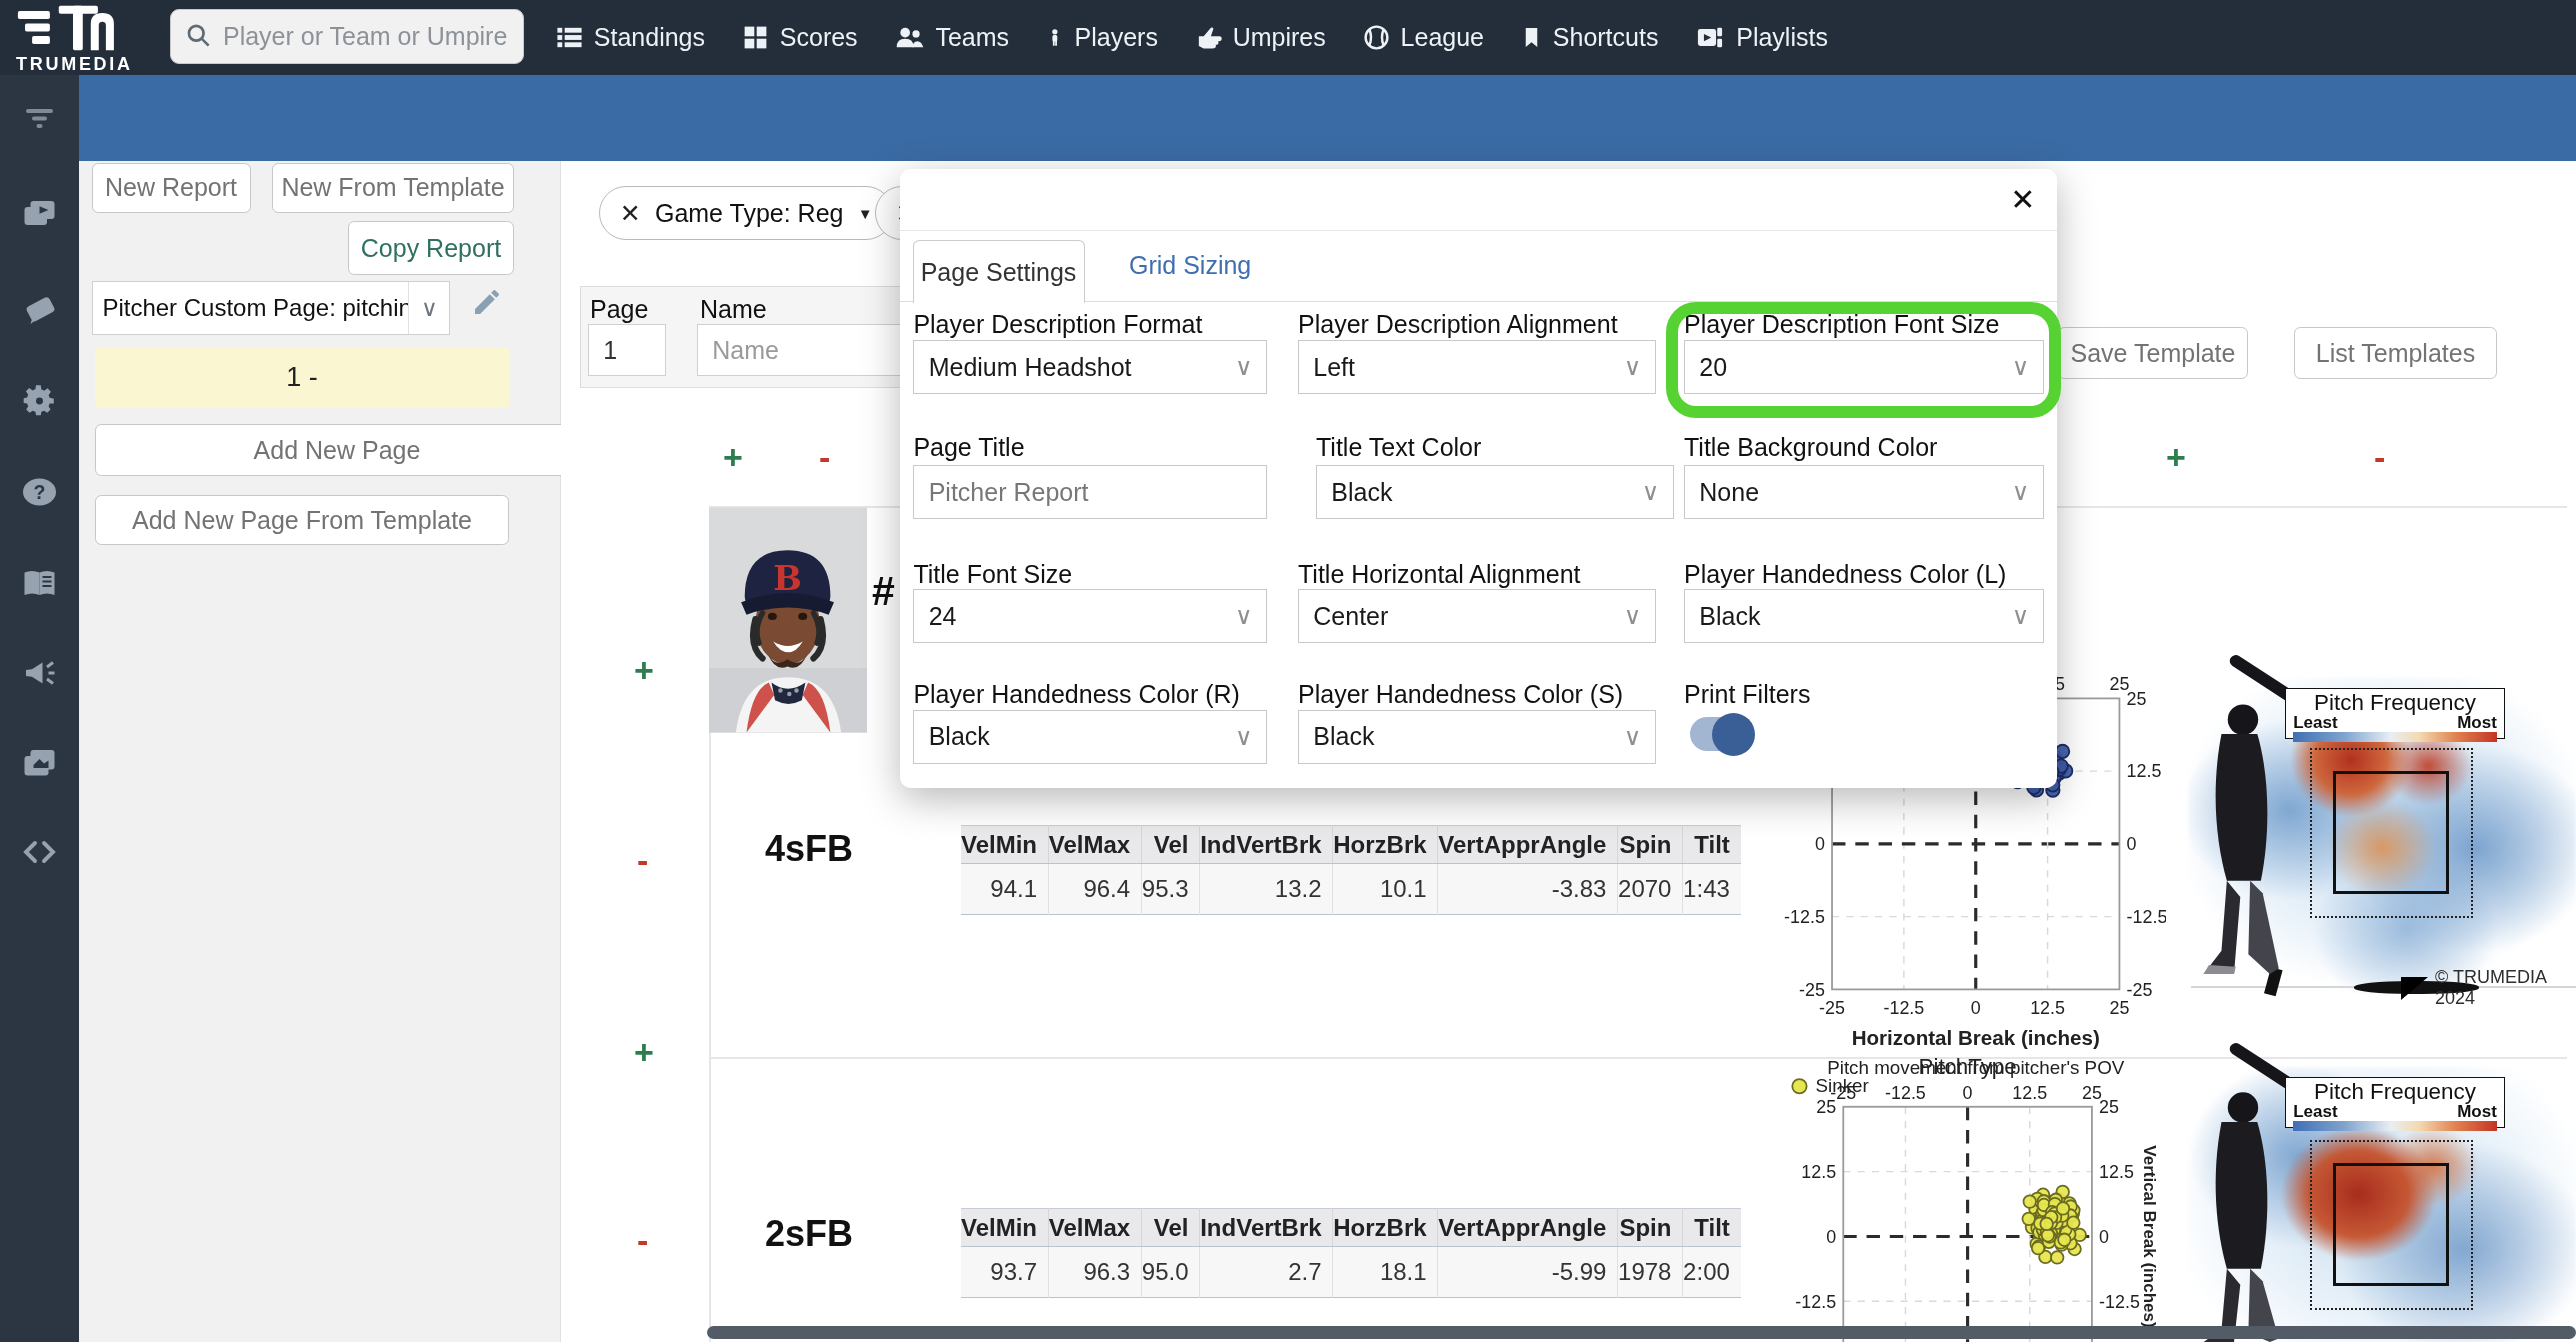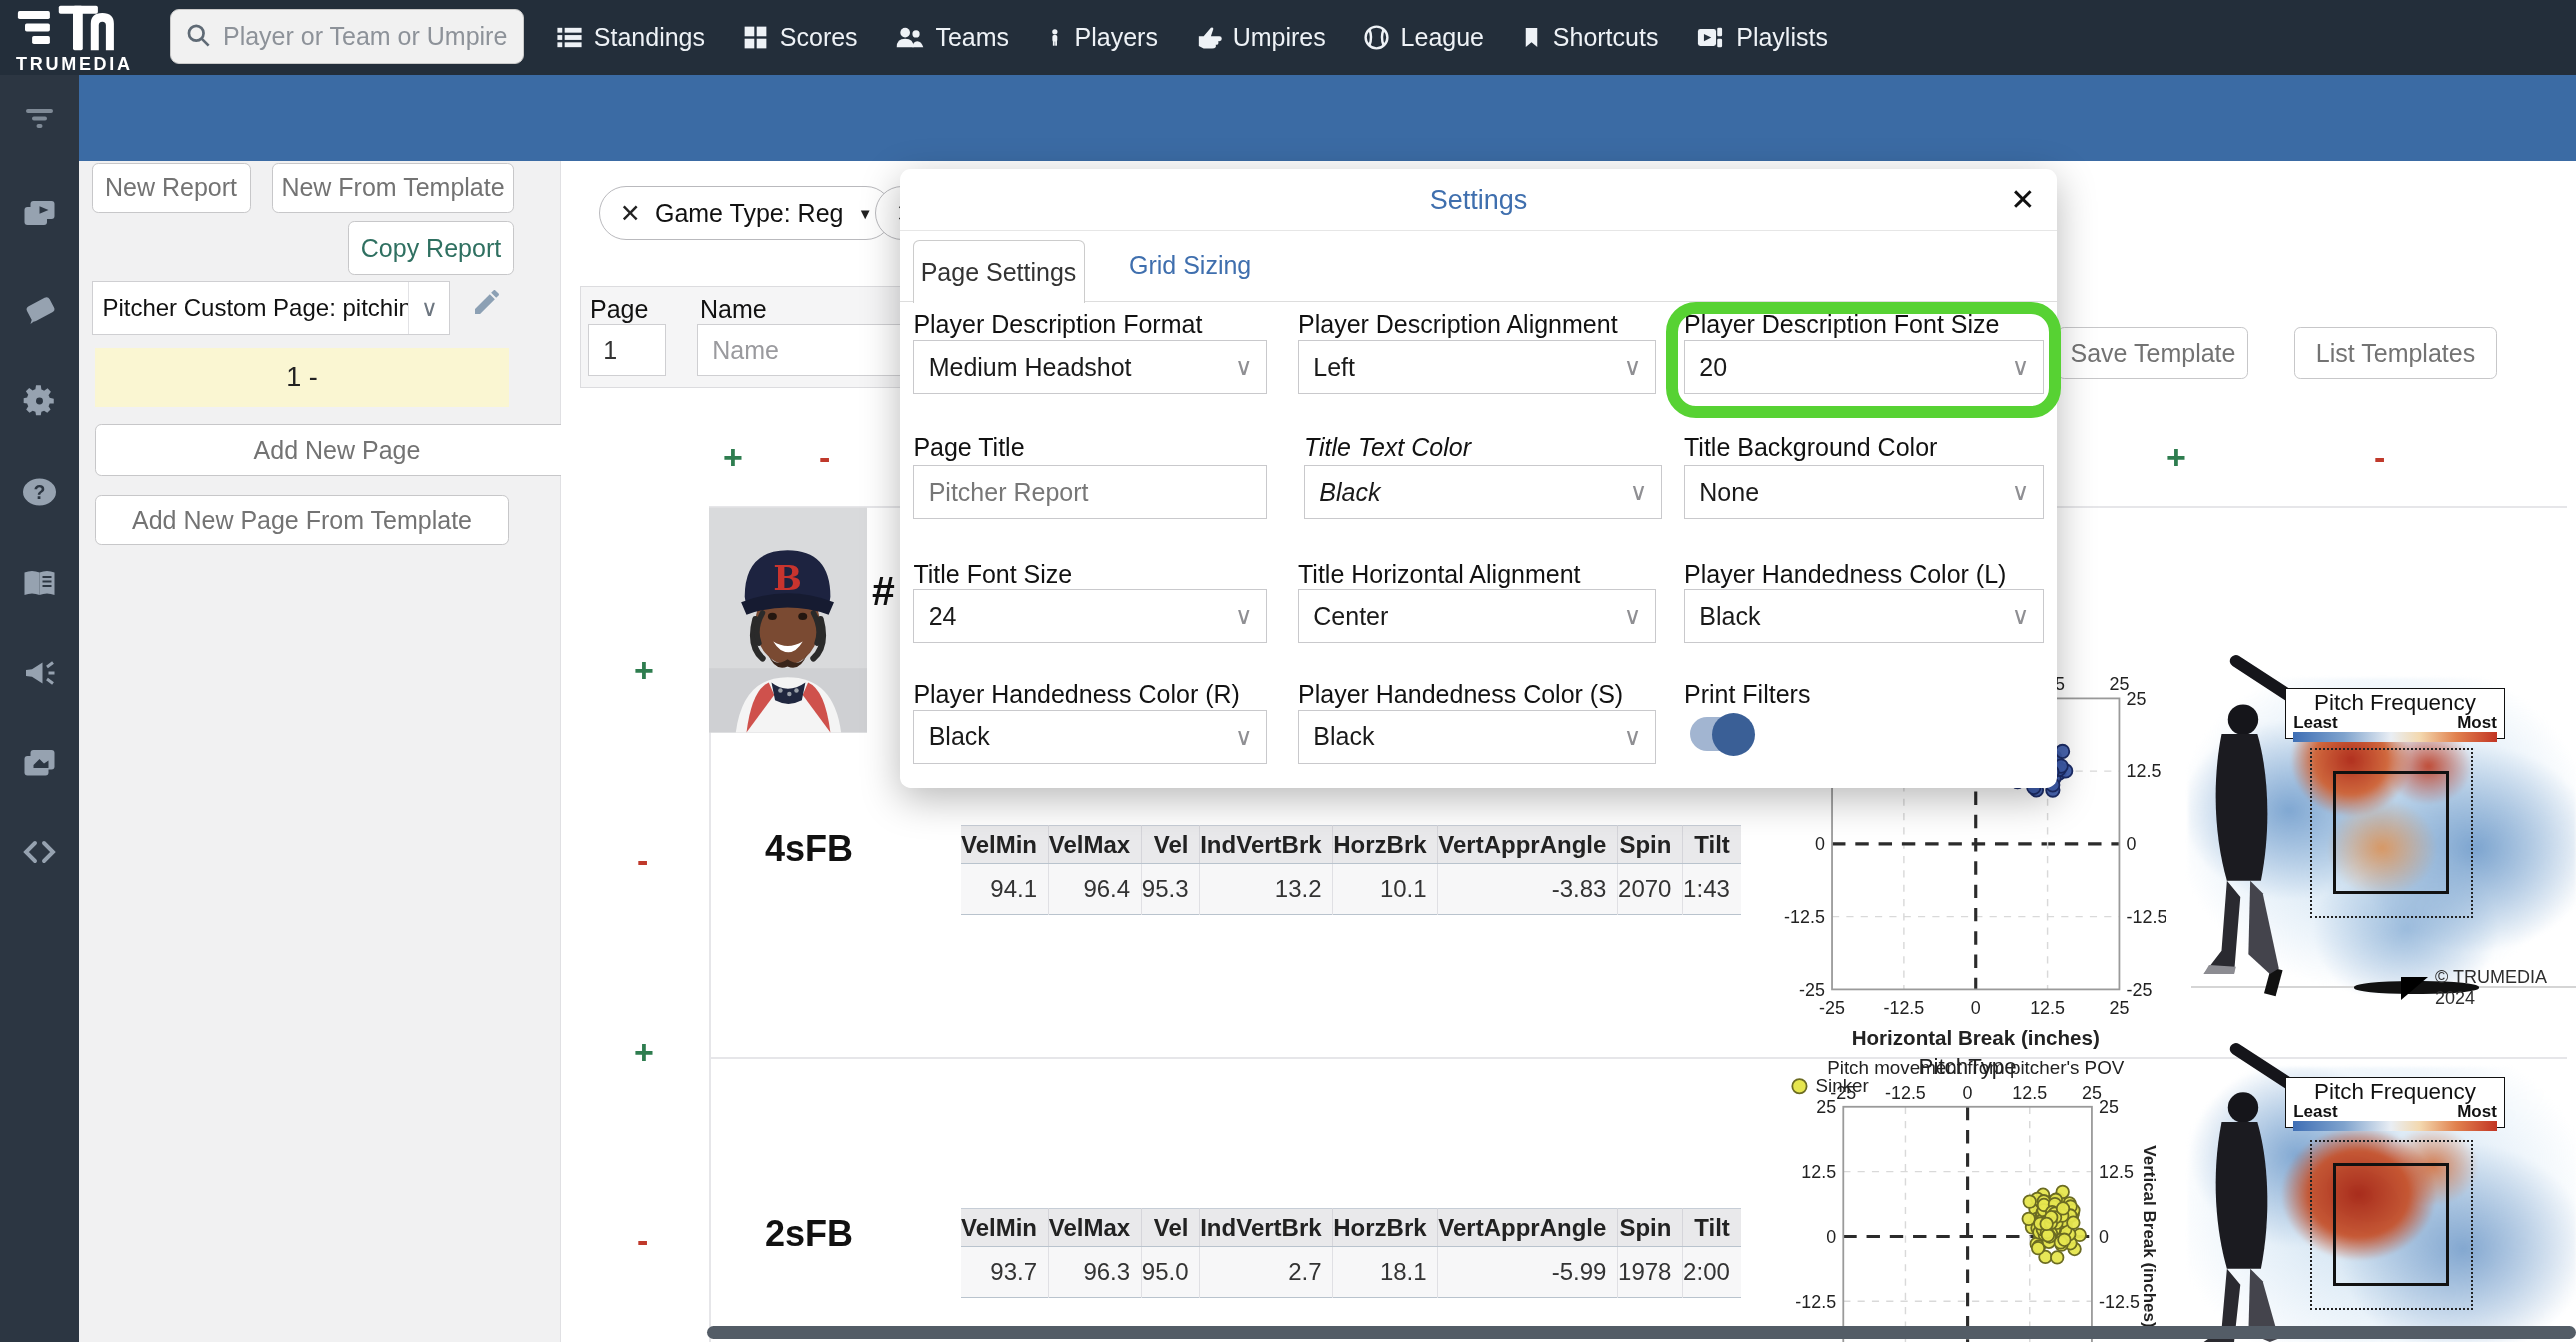--- a/index.html
+++ b/index.html
@@ -793,21 +793,20 @@
         <span>Least</span>
         <span>Most</span>
       </div>
       <div class="freq-bar"></div>
     </div>
   </main>
 
   <div id="hscroll"></div>
 
   <div id="modal">
-    <div id="modal-title">Settings</div>
     <div id="modal-close">✕</div>
     <div id="modal-divider"></div>
     <div id="tabs-underline"></div>
     <div id="tab-active">Page Settings</div>
     <div id="tab-grid">Grid Sizing</div>
     <div id="fields">
         <div class="field" style="left: 13.4px; top: 141px; width: 354px;">
           <div class="flabel">Player Description Format</div>
           <div class="fselect" style="left: 0px; top: 30px; width: 354px;">
             <span class="val">Medium Headshot</span>
@@ -827,21 +826,21 @@
             <span class="val">20</span>
             <span class="chev">∨</span>
           </div>
         </div>
         <div class="field" style="left: 13.4px; top: 264px; width: 354px;">
           <div class="flabel">Page Title</div>
           <div class="finput" style="left: 0px; top: 32px; width: 354px;">
             <span class="val">Pitcher Report</span>
           </div>
         </div>
-        <div class="field" style="left: 404px; top: 264px; width: 358px; font-style: italic;">
+        <div class="field" style="left: 416px; top: 264px; width: 358px;">
           <div class="flabel">Title Text Color</div>
           <div class="fselect" style="left: 0px; top: 32px; width: 358px;">
             <span class="val">Black</span>
             <span class="chev">∨</span>
           </div>
         </div>
         <div class="field" style="left: 784px; top: 264px; width: 360px;">
           <div class="flabel">Title Background Color</div>
           <div class="fselect" style="left: 0px; top: 32px; width: 360px;">
             <span class="val">None</span>

